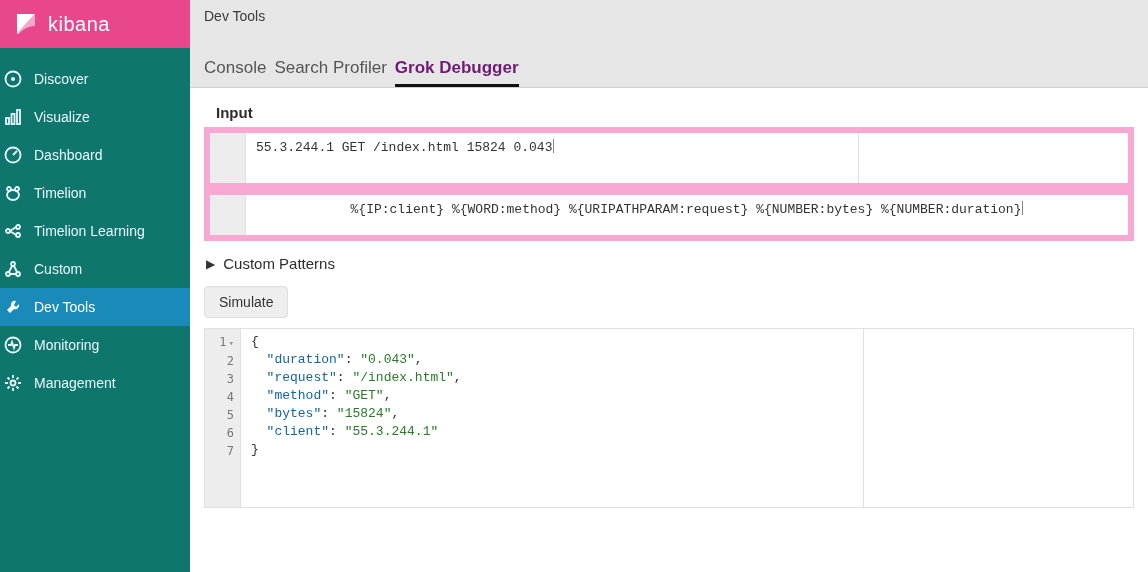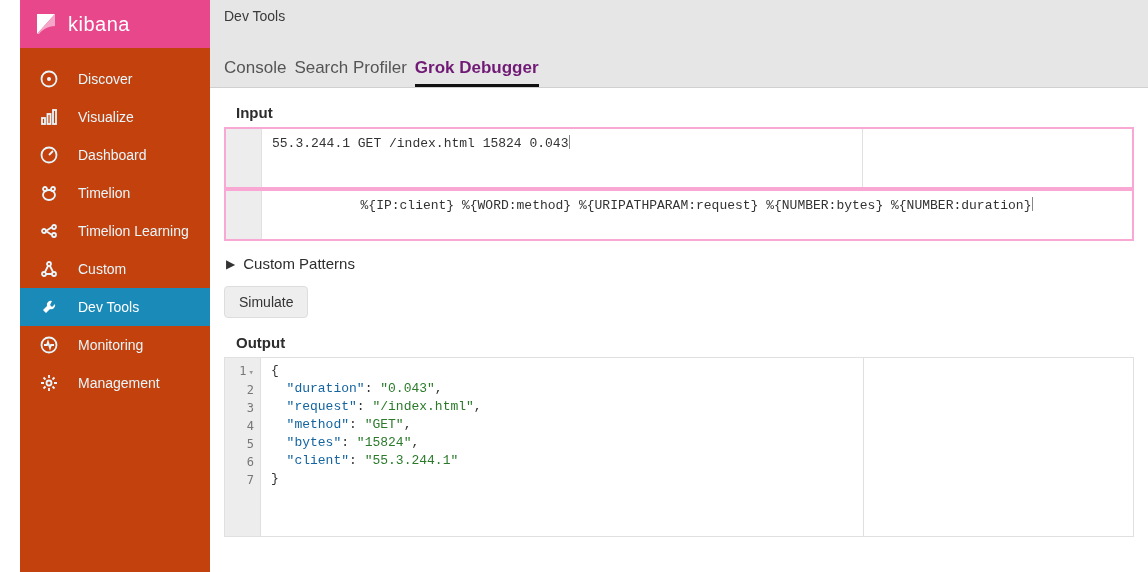--- a/index.html
+++ b/index.html
@@ -1,36 +1,36 @@
 <!DOCTYPE html>
 <html><head>
 <meta charset="utf-8">
 <style>
 * { box-sizing: border-box; margin: 0; padding: 0; }
 body { font-family: -apple-system, BlinkMacSystemFont, "Segoe UI", Helvetica, Arial, sans-serif; font-size: 14px; color: #2d2d2d; background: #fff; width: 1148px; height: 572px; overflow: hidden; }
 .app { display: flex; height: 100%; }
-.sidebar { width: 190px; background: #c2410c; color: #fff; flex-shrink: 0; margin-left: 20px; }
+.sidebar { width: 190px; background: #0f766e; color: #fff; flex-shrink: 0; }
 .logo-bar { background: #e8478b; height: 48px; display: flex; align-items: center; padding-left: 14px; gap: 10px; }
 .logo-bar .ksvg { width: 24px; height: 24px; }
 .logo-bar .brand { font-size: 20px; font-weight: 400; letter-spacing: 0.5px; }
 .nav { padding-top: 12px; }
-.nav-item { display: flex; align-items: center; height: 38px; padding-left: 20px; gap: 20px; cursor: pointer; font-size: 14px; color: #e8f7fd; }
+.nav-item { display: flex; align-items: center; height: 38px; padding-left: 4px; gap: 12px; cursor: pointer; font-size: 14px; color: #e8f7fd; }
 .nav-item.active { background: #1a8bb8; color: #fff; }
 .nav-icon { width: 18px; height: 18px; display: flex; align-items: center; justify-content: center; }
 .nav-icon svg { width: 18px; height: 18px; fill: none; stroke: #e8f7fd; stroke-width: 1.8; }
 .nav-item.active .nav-icon svg { stroke: #fff; }
 .main { flex: 1; display: flex; flex-direction: column; }
 .topbar { background: #e6e6e6; border-bottom: 1px solid #d0d0d0; padding: 8px 14px 0 14px; }
 .topbar-title { font-size: 14px; color: #3a3a3a; margin-bottom: 14px; }
 .tabs { display: flex; gap: 8px; margin-top: 34px; }
 .tab { font-size: 17px; color: #555; padding-bottom: 6px; cursor: pointer; border-bottom: 3px solid transparent; }
 .tab.active { color: #701a75; font-weight: 700; border-bottom-color: #111; }
 .content { padding: 10px 14px 14px 14px; overflow: auto; flex: 1; }
 .section-label { font-weight: 700; font-size: 15px; margin: 6px 0 6px 12px; }
-.editor { border: 2px solid #f9a8d4; display: flex; background: #fff; height: 62px; }
+.editor { border: 6px solid #f9a8d4; display: flex; background: #fff; height: 62px; }
 .editor.small { height: 52px; text-align: center; }
 .gutter { width: 36px; background: #ededed; border-right: 1px solid #e0e0e0; }
 .editor-body { flex: 1; padding: 6px 10px; font-family: Menlo, Consolas, "Courier New", monospace; font-size: 13px; color: #333; white-space: pre; overflow: hidden; }
 .caret::after { content: ""; display: inline-block; width: 1px; height: 14px; background: #888; vertical-align: -2px; margin-left: 1px; }
 .editor-right { width: 270px; border-left: 1px solid #e0e0e0; }
 .custom { display: flex; align-items: center; gap: 8px; margin: 14px 0 14px 2px; cursor: pointer; font-size: 15px; }
 .custom .arrow { font-size: 12px; color: #333; }
 .sim-btn { background: #eee; border: 1px solid #ddd; border-radius: 4px; padding: 7px 14px; font-size: 14px; cursor: pointer; color: #333; margin-bottom: 10px; }
 .output-editor { border: 1px solid #e0e0e0; display: flex; background: #fff; height: 180px; }
 .out-gutter { width: 36px; background: #ededed; border-right: 1px solid #e0e0e0; font-family: Menlo, Consolas, monospace; font-size: 12px; color: #777; text-align: right; padding: 4px 6px 4px 0; line-height: 18px; }
@@ -166,21 +166,20 @@
         <div class="editor-body caret">%{IP:client} %{WORD:method} %{URIPATHPARAM:request} %{NUMBER:bytes} %{NUMBER:duration}</div>
       </div>
 
       <div class="custom">
         <span class="arrow">▶</span>
         <span>Custom Patterns</span>
       </div>
 
       <button class="sim-btn">Simulate</button>
 
-      <div class="section-label">Output</div>
       <div class="output-editor">
         <div class="out-gutter" id="out-gutter">1<span class="fold">▾</span><br>2<br>3<br>4<br>5<br>6<br>7</div>
         <div class="out-body" id="out-body"><span class="punct">{</span>
   <span class="key">"duration"</span><span class="punct">: </span><span class="str">"0.043"</span><span class="punct">,</span>
   <span class="key">"request"</span><span class="punct">: </span><span class="str">"/index.html"</span><span class="punct">,</span>
   <span class="key">"method"</span><span class="punct">: </span><span class="str">"GET"</span><span class="punct">,</span>
   <span class="key">"bytes"</span><span class="punct">: </span><span class="str">"15824"</span><span class="punct">,</span>
   <span class="key">"client"</span><span class="punct">: </span><span class="str">"55.3.244.1"</span>
 <span class="punct">}</span></div>
         <div class="editor-right"></div>

